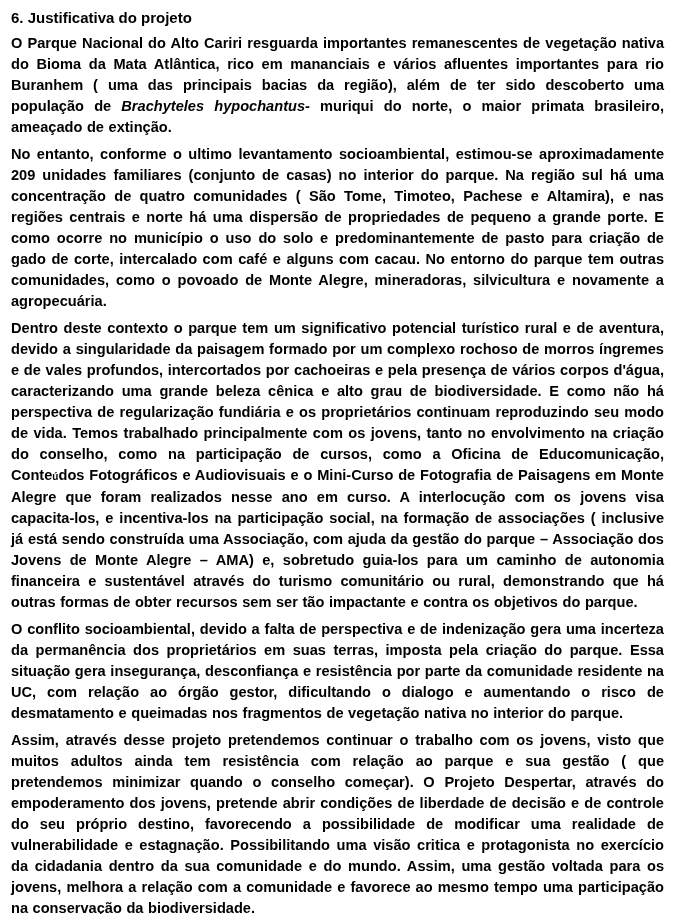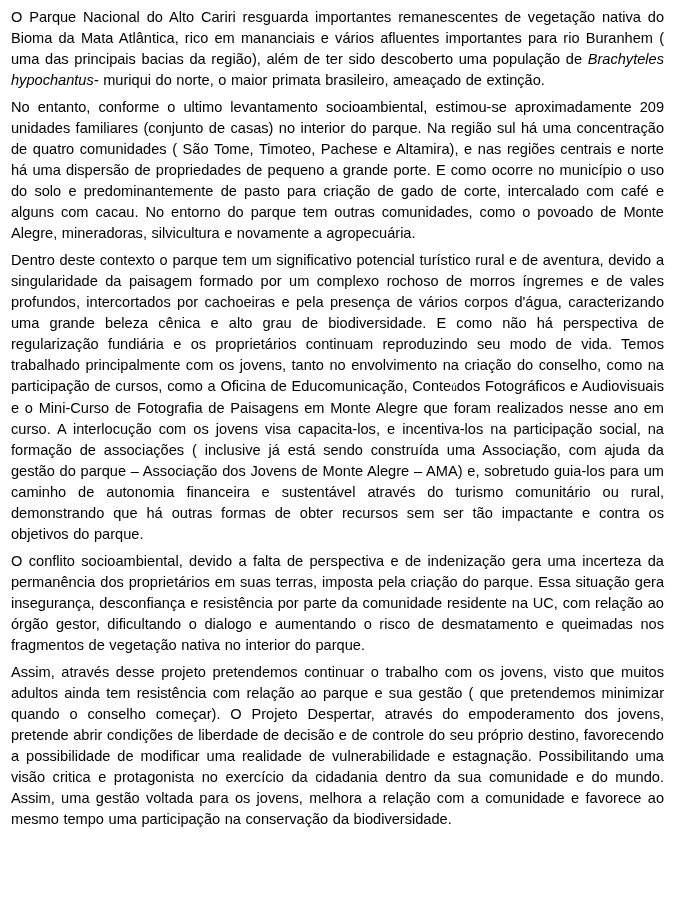--- a/index.html
+++ b/index.html
@@ -27,32 +27,34 @@
     line-height: 21px;
     margin: 0 0 5px 0;
     text-align: left;
   }
   .para {
     font-size: 14.6px;
     line-height: 21px;
     text-align: justify;
     margin: 0 0 6px 0;
     word-spacing: 0.5px;
+    font-weight: bold;
   }
   .run-italic {
     font-style: italic;
   }
   .run-small {
     font-size: 10px;
   }
 </style>
 </head>
 <body>
 
 <div class="page">
+  <h1 class="doc-title">6. Justificativa do projeto</h1>
   <div id="doc-body">
       <p class="para"><span>O Parque Nacional do Alto Cariri resguarda importantes remanescentes de vegetação nativa do Bioma da Mata Atlântica, rico em mananciais e vários afluentes importantes para  rio Buranhem  ( uma das principais bacias da região), além de ter sido descoberto uma população de </span><span class="run-italic">Brachyteles hypochantus-</span><span> muriqui do norte, o maior primata brasileiro, ameaçado de extinção.</span></p>
       <p class="para"><span>No entanto, conforme o ultimo levantamento socioambiental, estimou-se aproximadamente 209 unidades familiares (conjunto de casas) no interior do parque. Na região sul há uma concentração de quatro comunidades ( São Tome, Timoteo, Pachese e Altamira), e nas regiões centrais e norte há uma dispersão de propriedades de pequeno a grande porte. E como ocorre no município o uso do solo e predominantemente de pasto para criação de gado de corte, intercalado com café e alguns com cacau. No entorno do parque tem outras comunidades, como o povoado de Monte Alegre, mineradoras, silvicultura e novamente a agropecuária.</span></p>
       <p class="para"><span>Dentro deste contexto o parque tem um significativo potencial turístico rural e de aventura, devido a singularidade da paisagem  formado por um complexo rochoso de morros íngremes e de vales profundos, intercortados por cachoeiras e pela presença de vários corpos d'água, caracterizando uma grande beleza cênica  e alto grau de biodiversidade. E como não há perspectiva de regularização fundiária e os proprietários continuam reproduzindo seu modo de vida. Temos trabalhado principalmente com os jovens, tanto no envolvimento na criação do conselho, como na participação de cursos, como a Oficina de Educomunicação, Conte</span><span class="run-small">ú</span><span>dos Fotográficos e Audiovisuais  e o Mini-Curso de Fotografia de Paisagens em Monte Alegre que foram realizados nesse ano em curso. A interlocução com os jovens visa capacita-los, e incentiva-los na participação social, na formação de associações ( inclusive já está sendo construída uma Associação, com ajuda da gestão do parque – Associação dos Jovens de Monte Alegre – AMA) e, sobretudo guia-los para um caminho de autonomia financeira e sustentável através do turismo comunitário ou rural, demonstrando que há outras formas de obter recursos sem ser tão impactante e contra os objetivos do parque.</span></p>
       <p class="para"><span>O conflito socioambiental, devido a falta de perspectiva e de indenização gera uma incerteza da permanência dos proprietários em suas terras, imposta pela criação do parque. Essa situação gera insegurança, desconfiança e resistência por parte da comunidade residente na UC, com relação ao órgão gestor, dificultando o dialogo e aumentando o risco de desmatamento e queimadas nos fragmentos de vegetação nativa no interior do parque.</span></p>
       <p class="para"><span>Assim, através desse projeto pretendemos continuar o trabalho com os jovens, visto que muitos adultos ainda tem resistência com relação ao parque e sua gestão ( que pretendemos minimizar quando o conselho começar).  O Projeto Despertar, através do empoderamento dos jovens, pretende abrir condições de liberdade de decisão e de controle do seu próprio destino, favorecendo a possibilidade de modificar uma realidade de vulnerabilidade e estagnação. Possibilitando  uma visão critica e protagonista no exercício da cidadania dentro da sua comunidade e do mundo. Assim, uma gestão voltada para os jovens,  melhora a relação com a comunidade e favorece  ao mesmo tempo uma  participação  na conservação da biodiversidade.</span></p>
     </div>
 </div>
 
 </body></html>

